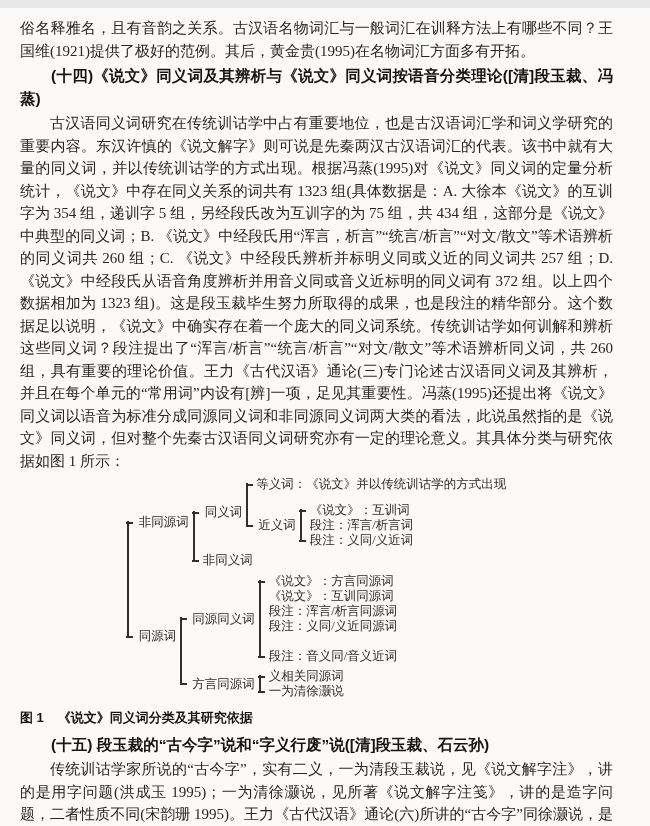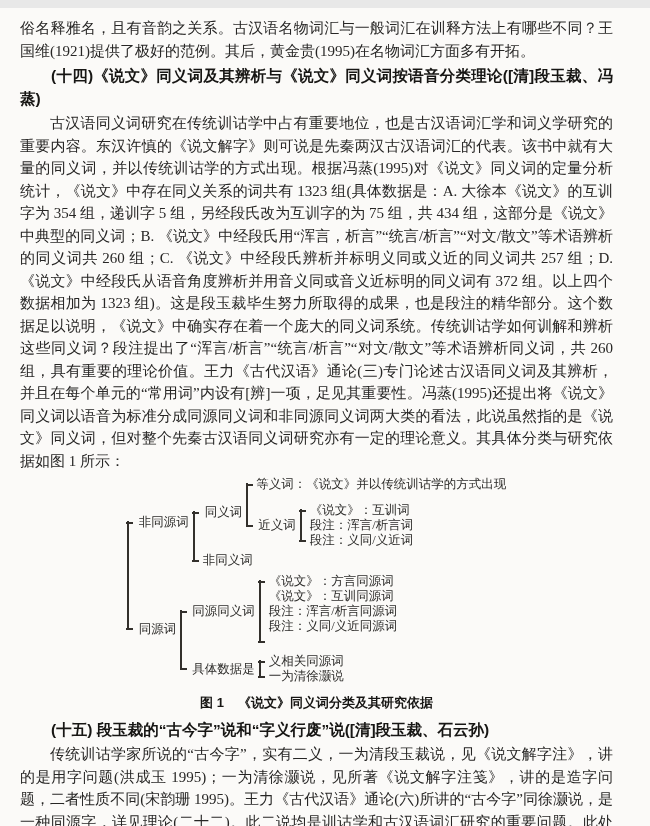--- a/index.html
+++ b/index.html
@@ -73,21 +73,20 @@
     content:"";position:absolute;left:-2.5px;top:50%;
     width:7px;height:2px;margin-top:-1px;background:var(--line);
   }
   .leaf{white-space:nowrap;}
   .mt-near{margin-top:11px;}
   .mt-sm{margin-top:5px;text-align:center;}
   .mt-md{margin-top:6px;}
   .spacer{height:15px;}
   .caption{
     margin-top:8px;
-    text-align:center;
     font-family:"Liberation Sans","DejaVu Sans",sans-serif;
     font-weight:700;
     font-size:13px;
     color:var(--ink-strong);
   }
   .caption .cap-label{margin-right:14px;}
 </style>
 </head>
 <body>
 
@@ -159,27 +158,30 @@
                     <div class="kid">
                       <span class="leaf">《说文》：互训同源词</span>
                     </div>
                     <div class="kid">
                       <span class="leaf">段注：浑言/析言同源词</span>
                     </div>
                     <div class="kid">
                       <span class="leaf">段注：义同/义近同源词</span>
                     </div>
                     <div class="kid spacer"></div>
+                    <div class="kid">
+                      <span class="leaf">段注：音义同/音义近词</span>
+                    </div>
                   </div>
                 </div>
               </div>
 
               <div class="kid mt-sm">
                 <div class="node">
-                  <span class="nlabel">具体数据是</span>
+                  <span class="nlabel">方言同源词</span>
                   <div class="kids">
                     <div class="kid">
                       <span class="leaf">义相关同源词</span>
                     </div>
                     <div class="kid">
                       <span class="leaf">一为清徐灏说</span>
                     </div>
                   </div>
                 </div>
               </div>

